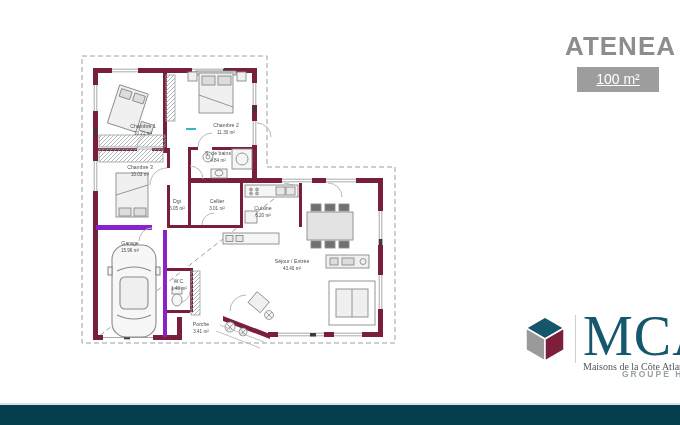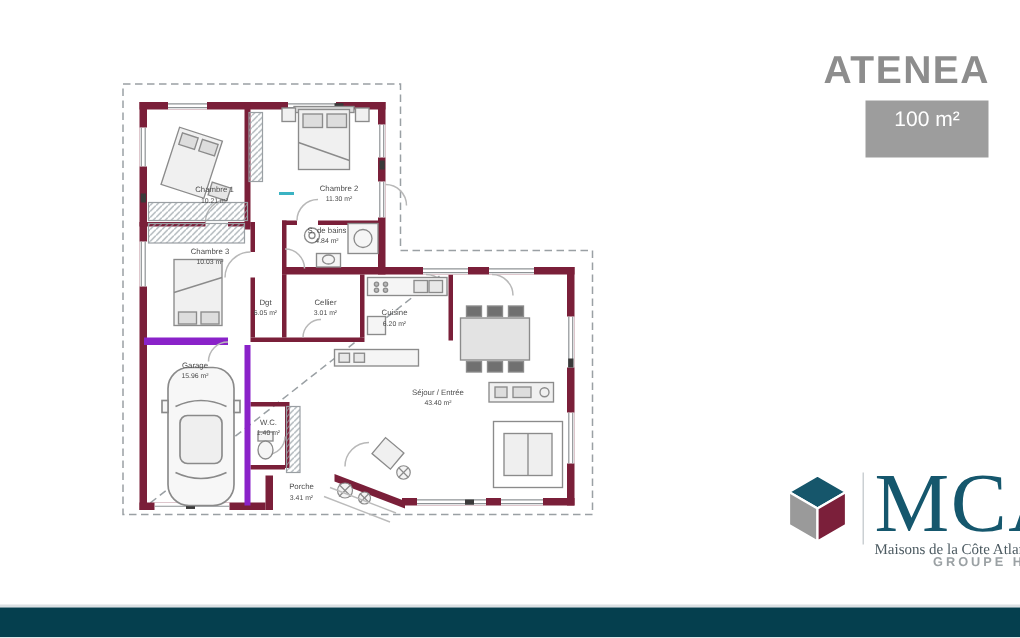--- a/index.html
+++ b/index.html
@@ -1,22 +1,22 @@
 <!DOCTYPE html>
 <html><head>
 <meta charset="utf-8">
 <style>
   html,body{margin:0;padding:0;background:#ffffff;}
   .canvas{position:relative;width:680px;height:425px;background:#ffffff;overflow:hidden;
           font-family:"Liberation Sans",sans-serif;}
   
-  .plan-title{position:absolute;left:540px;top:31px;width:120px;text-align:right;
+  .plan-title{position:absolute;left:556px;top:31px;width:120px;text-align:right;
               font-size:26px;font-weight:bold;letter-spacing:1px;color:#8d8d8d;}
-  .area-badge{position:absolute;left:577px;top:67px;width:82px;height:38px;background:#9d9d9d;
-              color:#ffffff;font-size:14px;line-height:25px;text-align:center;}
+  .area-badge{position:absolute;left:577px;top:67px;width:82px;height:25px;background:#9d9d9d;
+              color:#ffffff;font-size:14px;line-height:25px;text-align:center;text-decoration:underline;}
   
   .floorplan{position:absolute;left:80px;top:45px;}
   .floorplan text{font-family:"Liberation Sans",sans-serif;fill:#4d4d4d;text-anchor:middle;}
   .rname{font-size:5.2px;}
   .rarea{font-size:4.6px;}
   
   .brand{position:absolute;left:521px;top:313px;display:flex;align-items:flex-start;white-space:nowrap;}
   .brand-cube{margin-right:6px;}
   .brand-divider{width:1px;height:48px;background:#cbd0d3;margin-right:7px;margin-top:2px;}
   .brand-name{font-family:"Liberation Serif",serif;font-size:56px;line-height:46px;

